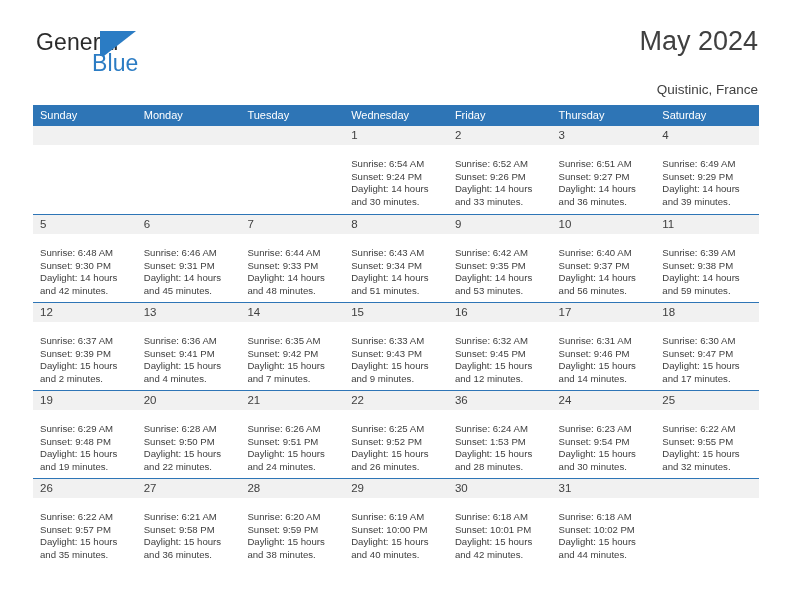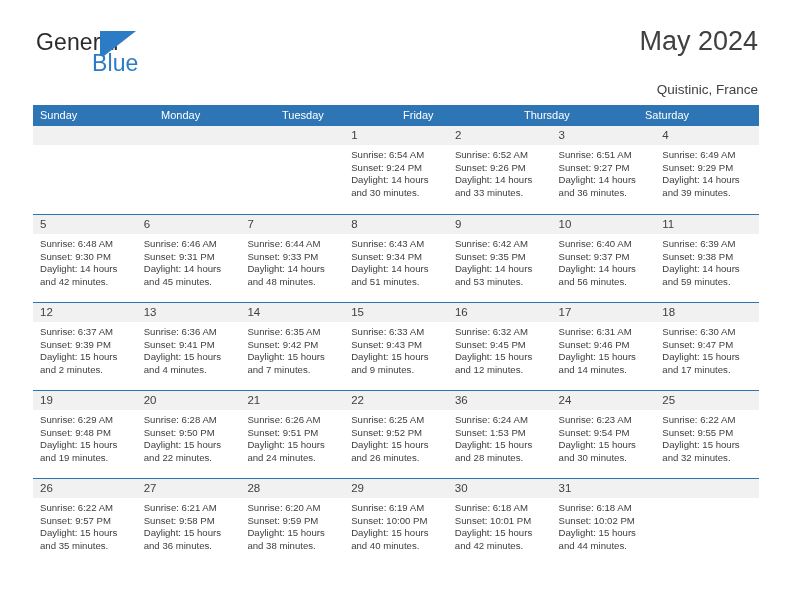--- a/index.html
+++ b/index.html
@@ -132,21 +132,20 @@
     display: flex;
     border-top: 1.6px solid #2e75b6;
     height: 88px;
     box-sizing: border-box;
   }
   .week:first-of-type {
     border-top: none;
   }
   .week.last {
     border-bottom: none;
-    justify-content: center;
   }
   .daycell {
     flex: 1 1 0;
     min-width: 0;
     box-sizing: border-box;
     position: relative;
     background: #ffffff;
   }
   .daycell .numband {
     height: 19px;
@@ -158,20 +157,21 @@
   }
   .daynum {
     font-size: 11.5px;
     line-height: 19px;
     color: #404040;
     padding-left: 7px;
     display: block;
   }
   .details {
     padding: 4px 4px 0 7px;
+    margin-top: 9px;
   }
   .details .line {
     font-size: 9.6px;
     line-height: 12.6px;
     color: #404040;
     white-space: nowrap;
   }
 </style>
 </head>
 <body>
@@ -194,20 +194,21 @@
       <div class="cal-subtitle">Quistinic, France</div>
     </div>
 
   </div>
 
   <div class="calendar">
     <div class="cal-head">
         <div class="hcell">Sunday</div>
         <div class="hcell">Monday</div>
         <div class="hcell">Tuesday</div>
+        <div class="hcell">Wednesday</div>
         <div class="hcell">Friday</div>
         <div class="hcell">Thursday</div>
         <div class="hcell">Saturday</div>
       </div>
     <div class="cal-body">
         <div class="week">
           <div class="daycell empty">
             <div class="numband">
               <span class="daynum"></span>
             </div>

